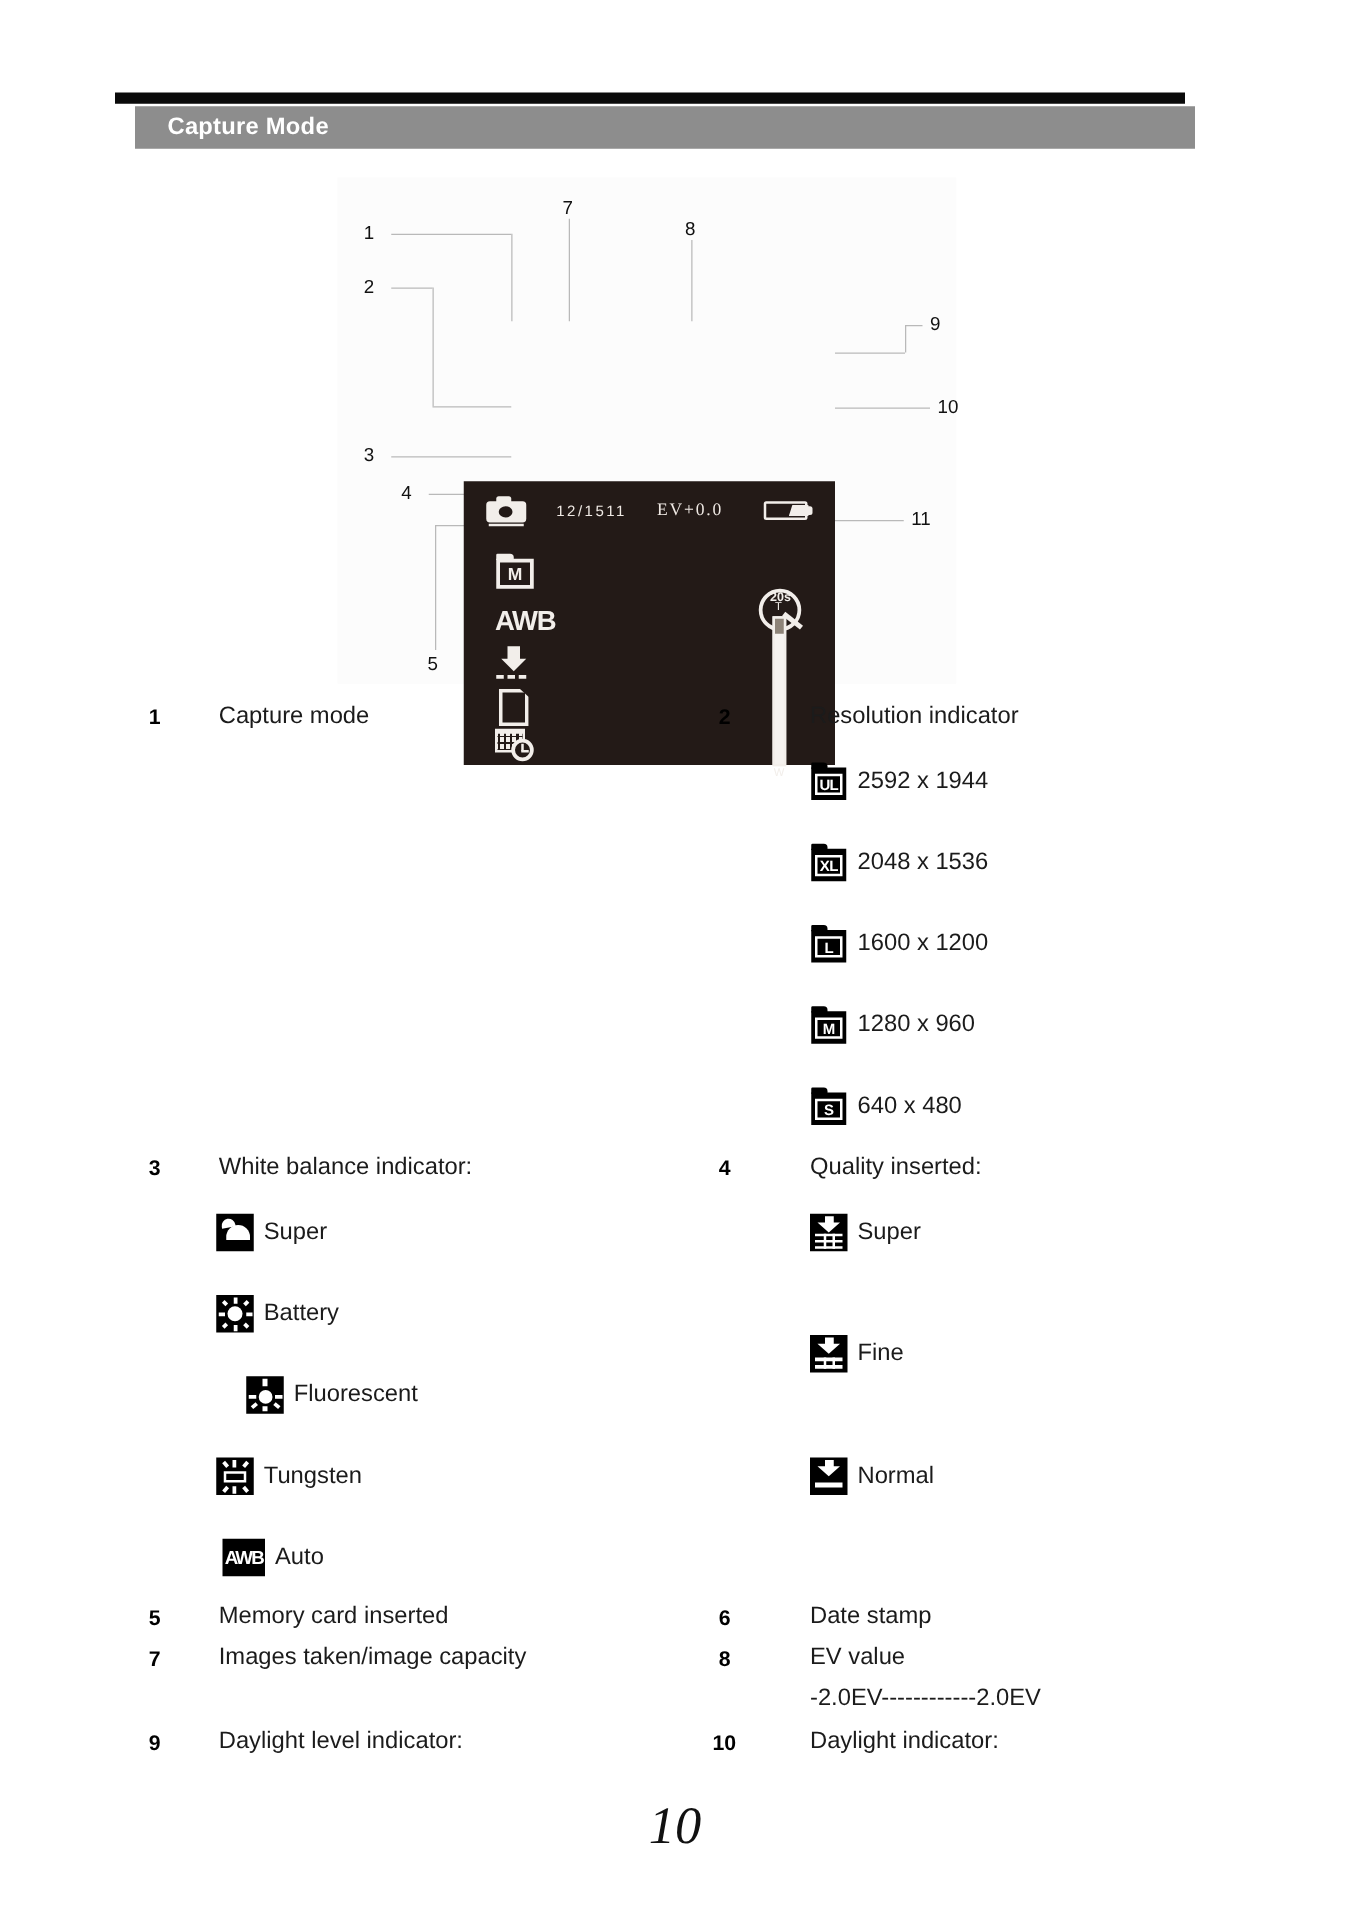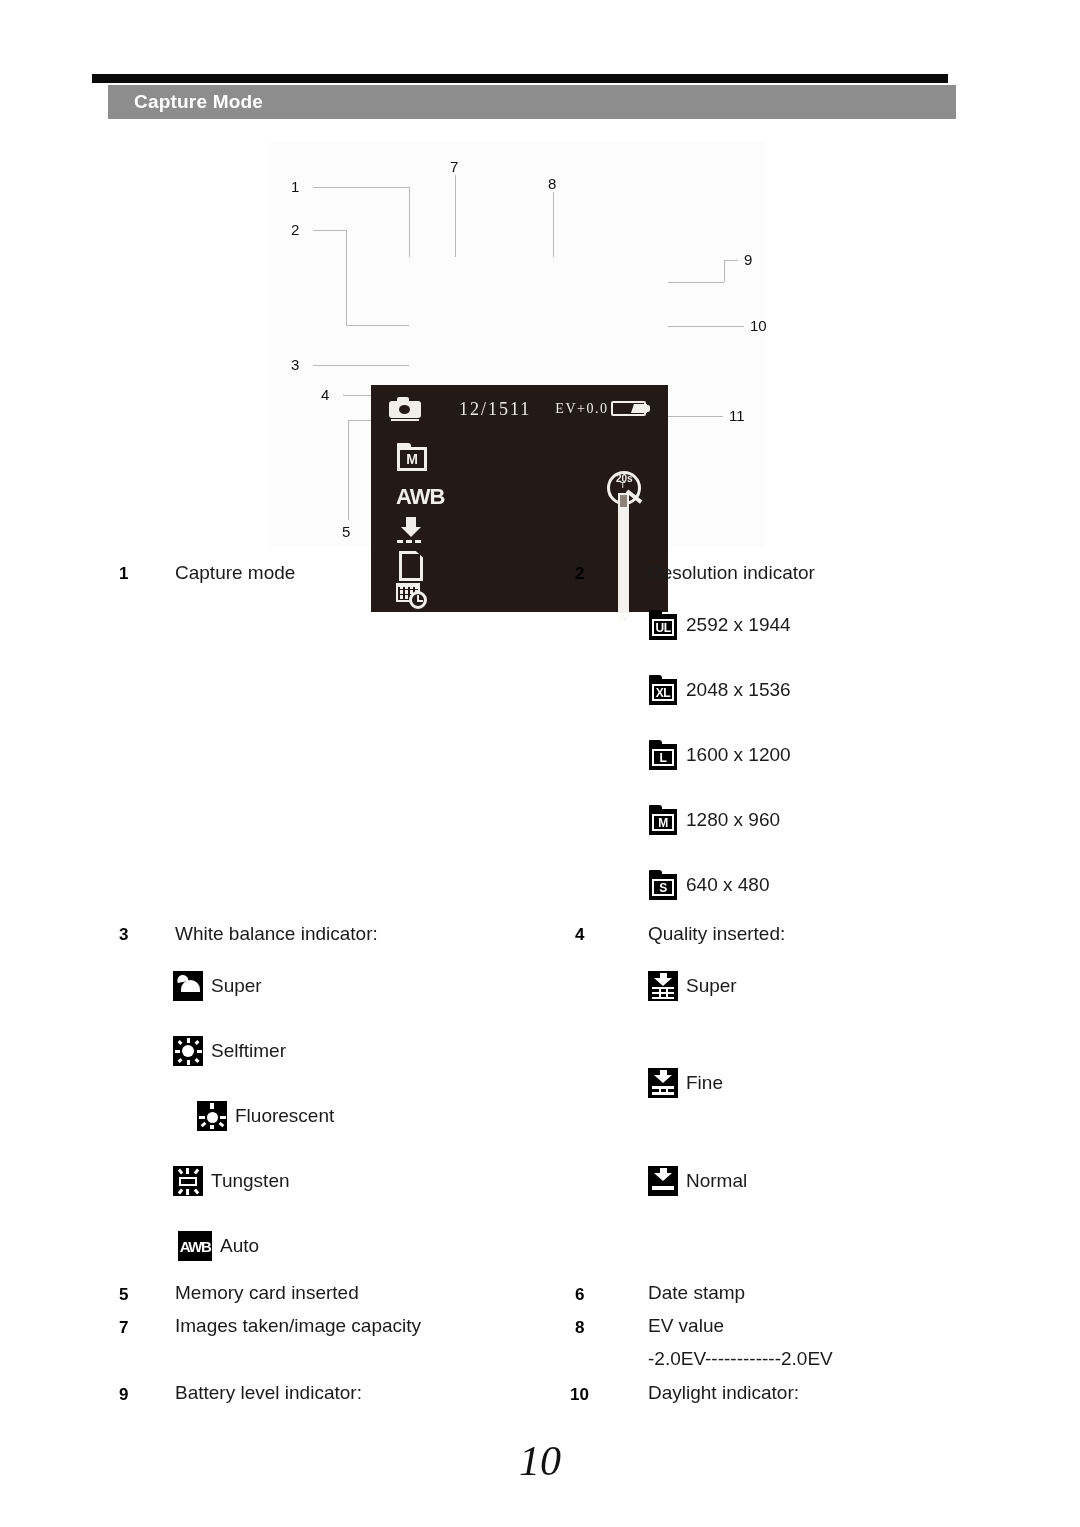--- a/index.html
+++ b/index.html
@@ -37,22 +37,22 @@
     position: absolute; left: 371px; top: 255px;
     width: 297px; height: 227px;
     background: #231a17;
   }
   .lcd-top {
     position: absolute; left: 18px; top: 12px;
     display: flex; align-items: center; gap: 0;
     width: 272px;
   }
   .lcd-count {
-    color: #efe9e4; font-family: Liberation Serif, serif;
-    font-size: 18px; letter-spacing: 2px; margin-left: 38px;
+    color: #efe9e4; font-family: Liberation Sans, sans-serif;
+    font-size: 12px; letter-spacing: 2px; margin-left: 24px;
   }
   .lcd-ev {
     color: #efe9e4; font-family: "Liberation Serif", serif;
     font-size: 14px; letter-spacing: 1.5px; margin-left: 24px;
   }
 
   
   .ic-cam { position: relative; width: 32px; height: 24px; }
   .ic-cam .body {
     position: absolute; left: 0; top: 4px; width: 32px; height: 17px;
@@ -473,21 +473,21 @@
         <span class="sun"></span>
         <span class="ray" style="left:14px; top:2px; width:3px; height:5px;"></span>
         <span class="ray" style="left:14px; top:24px; width:3px; height:5px;"></span>
         <span class="ray" style="left:2px; top:14px; width:5px; height:3px;"></span>
         <span class="ray" style="left:24px; top:14px; width:5px; height:3px;"></span>
         <span class="ray" style="left:5px; top:5px; width:4px; height:3px; transform:rotate(45deg);"></span>
         <span class="ray" style="left:22px; top:5px; width:4px; height:3px; transform:rotate(-45deg);"></span>
         <span class="ray" style="left:5px; top:23px; width:4px; height:3px; transform:rotate(-45deg);"></span>
         <span class="ray" style="left:22px; top:23px; width:4px; height:3px; transform:rotate(45deg);"></span>
       </span>
-      <span class="txt">Selftimer</span>
+      <span class="txt">Battery</span>
     </div>
 
     <div class="ent" style="left:173px; top:545px;margin-left:24px;">
       <span class="ic-wb">
         <span class="sun" style="left:10px; top:11px; width:11px; height:11px;"></span>
         <span class="ray" style="left:13px; top:2px; width:4px; height:6px;"></span>
         <span class="ray" style="left:13px; top:24px; width:4px; height:4px;"></span>
         <span class="ray" style="left:2px; top:15px; width:6px; height:3px;"></span>
         <span class="ray" style="left:23px; top:15px; width:6px; height:3px;"></span>
         <span class="ray" style="left:4px; top:22px; width:5px; height:3px; transform:rotate(-40deg);"></span>
@@ -556,21 +556,21 @@
     <div class="lbl colB-lbl" style="top:726px;">Date stamp</div>
 
     <div class="num colA-num" style="top:762px;">7</div>
     <div class="lbl colA-lbl" style="top:759px;">Images taken/image capacity</div>
     <div class="num colB-num" style="top:762px;">8</div>
     <div class="lbl colB-lbl" style="top:759px;">EV value</div>
 
     <div class="lbl colB-lbl" style="top:792px;">-2.0EV------------2.0EV</div>
 
     <div class="num colA-num" style="top:829px;">9</div>
-    <div class="lbl colA-lbl" style="top:826px;">Battery level indicator:</div>
+    <div class="lbl colA-lbl" style="top:826px;">Daylight level indicator:</div>
     <div class="num" style="left:570px; top:829px;">10</div>
     <div class="lbl colB-lbl" style="top:826px;">Daylight indicator:</div>
 
   </div>
 
   <div class="pagenum">10</div>
 
 </div>
 
 </body></html>

